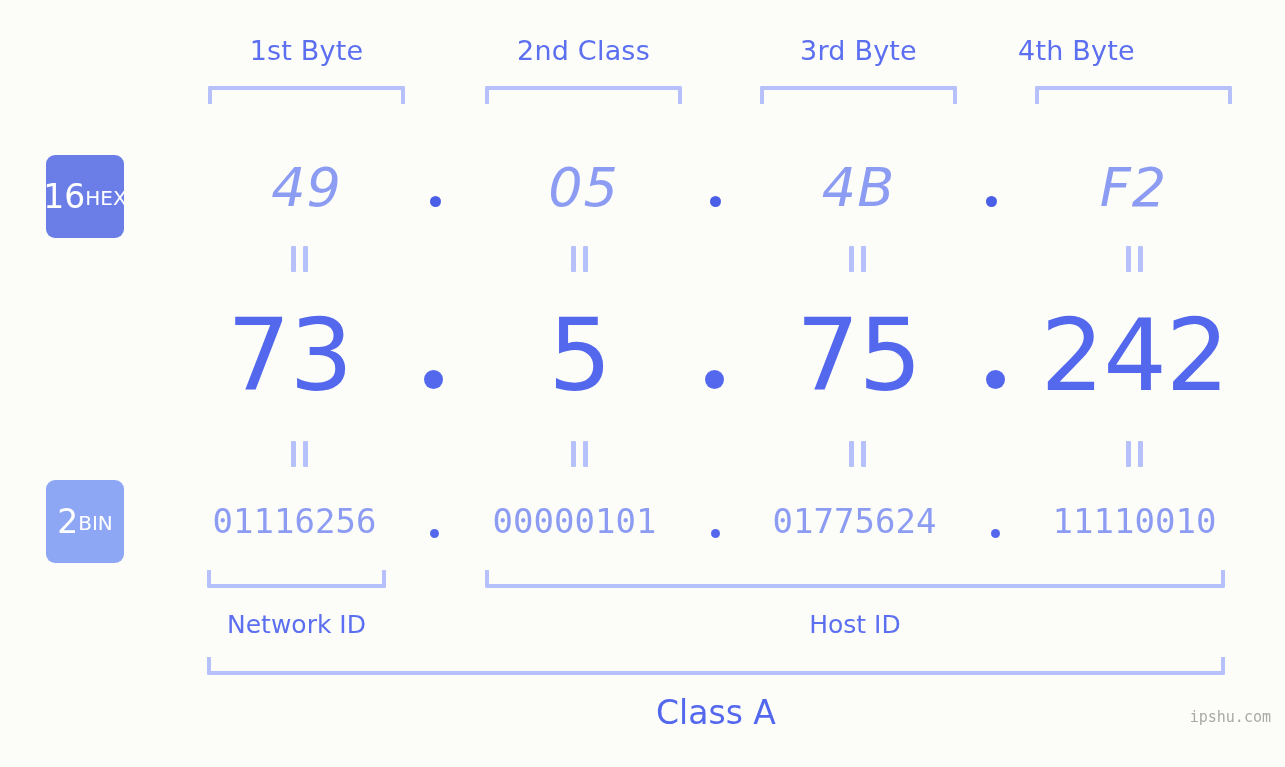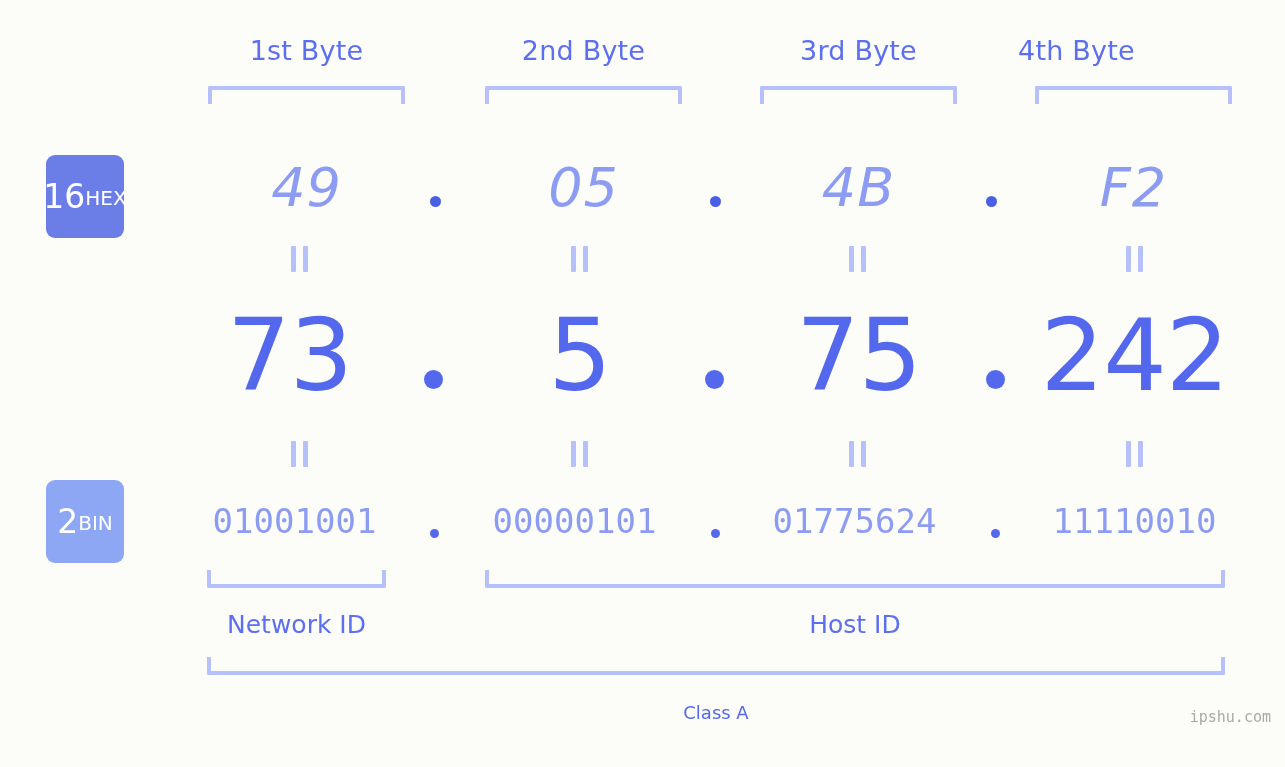--- a/index.html
+++ b/index.html
@@ -134,21 +134,21 @@
     position: absolute;
     font-size: 25px;
     line-height: 34px;
     color: #5b6ff0;
     text-align: center;
     white-space: nowrap;
   }
 
   .class-caption {
     position: absolute;
-    font-size: 18px;
+    font-size: 33px;
     line-height: 36px;
     color: #5468ee;
     text-align: center;
     white-space: nowrap;
   }
 
   
   .watermark {
     position: absolute;
     right: 14px;
@@ -158,21 +158,21 @@
     color: #a9a9a9;
     letter-spacing: 0px;
   }
 </style>
 </head>
 <body>
 
 <div id="stage">
 
   <div class="byte-label" style="left:208px;width:197px;">1st Byte</div>
-  <div class="byte-label" style="left:485px;width:197px;">2nd Byte</div>
+  <div class="byte-label" style="left:485px;width:197px;">2nd Class</div>
   <div class="byte-label" style="left:760px;width:197px;">3rd Byte</div>
   <div class="byte-label" style="left:978px;width:197px;">4th Byte</div>
 
   <div class="bracket down" style="left:208px;top:86px;width:197px;"></div>
   <div class="bracket down" style="left:485px;top:86px;width:197px;"></div>
   <div class="bracket down" style="left:760px;top:86px;width:197px;"></div>
   <div class="bracket down" style="left:1035px;top:86px;width:197px;"></div>
 
   <div class="badge" style="top:155px;background:#6b7ee8;">
     <span class="num">16</span>
@@ -228,21 +228,21 @@
   <div class="eq" style="left:1126px;top:441px;">
     <i></i>
       <i></i>
   </div>
 
   <div class="badge" style="top:480px;background:#8da7f5;">
     <span class="num">2</span>
     <span class="abbr">BIN</span>
   </div>
 
-  <div class="cell bin-val" style="left:196px;top:500px;width:197px;">01001001</div>
+  <div class="cell bin-val" style="left:196px;top:500px;width:197px;">01116256</div>
   <div class="dot bin" style="left:430px;top:529px;"></div>
   <div class="cell bin-val" style="left:476px;top:500px;width:197px;">00000101</div>
   <div class="dot bin" style="left:711px;top:529px;"></div>
   <div class="cell bin-val" style="left:756px;top:500px;width:197px;">01775624</div>
   <div class="dot bin" style="left:991px;top:529px;"></div>
   <div class="cell bin-val" style="left:1036px;top:500px;width:197px;">11110010</div>
 
   <div class="bracket up" style="left:207px;top:570px;width:179px;"></div>
   <div class="bracket up" style="left:485px;top:570px;width:740px;"></div>
 

